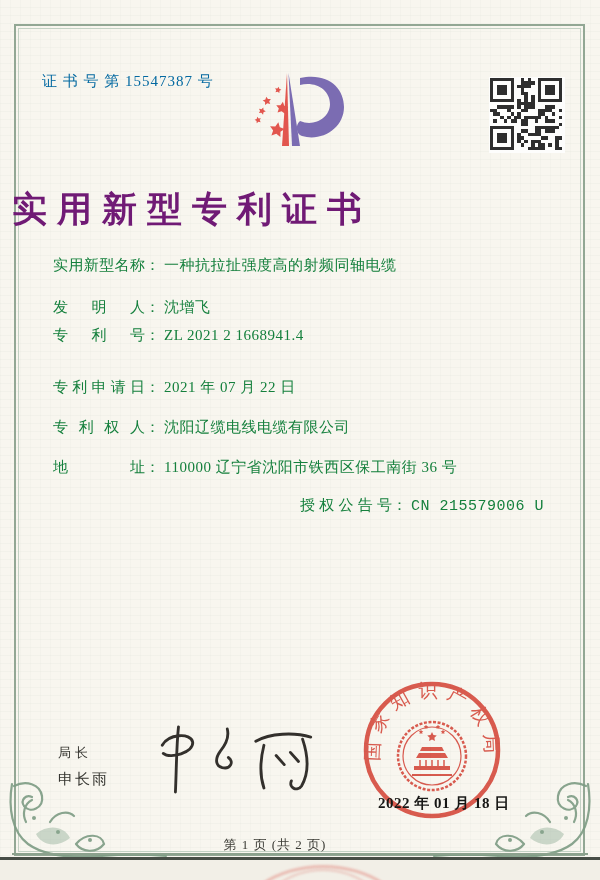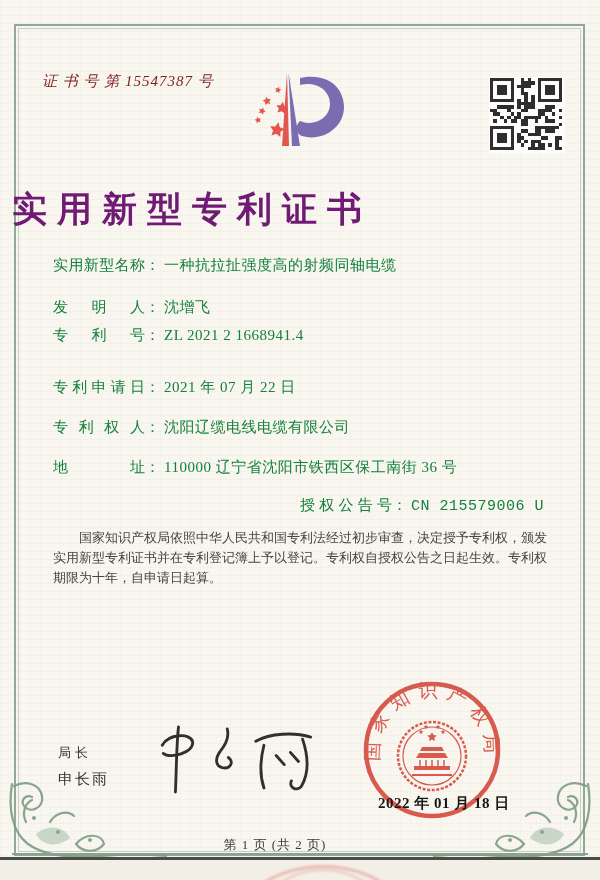--- a/index.html
+++ b/index.html
@@ -13,21 +13,21 @@
     color:#3a3a35;
   }
   .abs{position:absolute;}
   
   .frame{
     position:absolute;left:14px;top:24px;right:15px;bottom:24px;
     border:2px solid #92a794;
     outline:1px solid #c3d1c4;outline-offset:-5px;
     pointer-events:none;
   }
-  .cert-no{left:42px;top:72px;font-size:15px;color:#7f1d1d;letter-spacing:1px;font-style:italic;}
+  .cert-no{left:42px;top:72px;font-size:15px;color:#0369a1;letter-spacing:1px;}
   .logo{left:242px;top:66px;width:115px;height:96px;}
   .qr{left:489px;top:77px;width:74px;height:74px;background:#fdfdfc;padding:1px;}
   .qr svg{width:72px;height:72px;display:block;}
   .title{
     left:0;top:174px;width:600px;margin:12px;text-align:left;
     font-size:35px;font-weight:bold;color:#701a75;letter-spacing:10px;
   }
   .row{left:53px;font-size:15px;color:#15803d;white-space:nowrap;}
   .flabel{display:inline-block;width:92px;text-align:justify;text-align-last:justify;vertical-align:top;}
   .colon{display:inline-block;margin-right:4px;}
@@ -321,21 +321,20 @@
 <div class="row abs" style="top:458px">
   <span class="flabel">地址</span><span class="colon">：</span><span class="fvalue">110000 辽宁省沈阳市铁西区保工南街 36 号</span>
 </div>
 <div class="row abs" style="top:496px">
   <span class="grant-no-part">
     <span class="flabel">授权公告号</span><span class="colon">：</span><span class="fvalue">CN 215579006 U</span>
   </span>
 </div>
 
 <div class="paras abs">
-  <p>国家知识产权局依照中华人民共和国专利法经过初步审查，决定授予专利权，颁发实用新型专利证书并在专利登记簿上予以登记。专利权自授权公告之日起生效。专利权期限为十年，自申请日起算。</p>
 </div>
 
 <div class="director-title abs">局长</div>
 <div class="director-name abs">申长雨</div>
 
 <svg class="signature abs" viewBox="0 0 175 75" fill="none" stroke="#33302c" stroke-width="2.8" stroke-linecap="round">
   <path d="M28,6 C26,24 26,48 25,70"></path>
   <path d="M12,24 C18,13 40,11 42,21 C43,31 20,38 13,32"></path>
   <path d="M76,8 C78,16 74,24 69,30 C64,37 64,44 71,46 C79,48 83,40 77,36"></path>
   <path d="M104,20 C118,12 142,11 158,16"></path>

